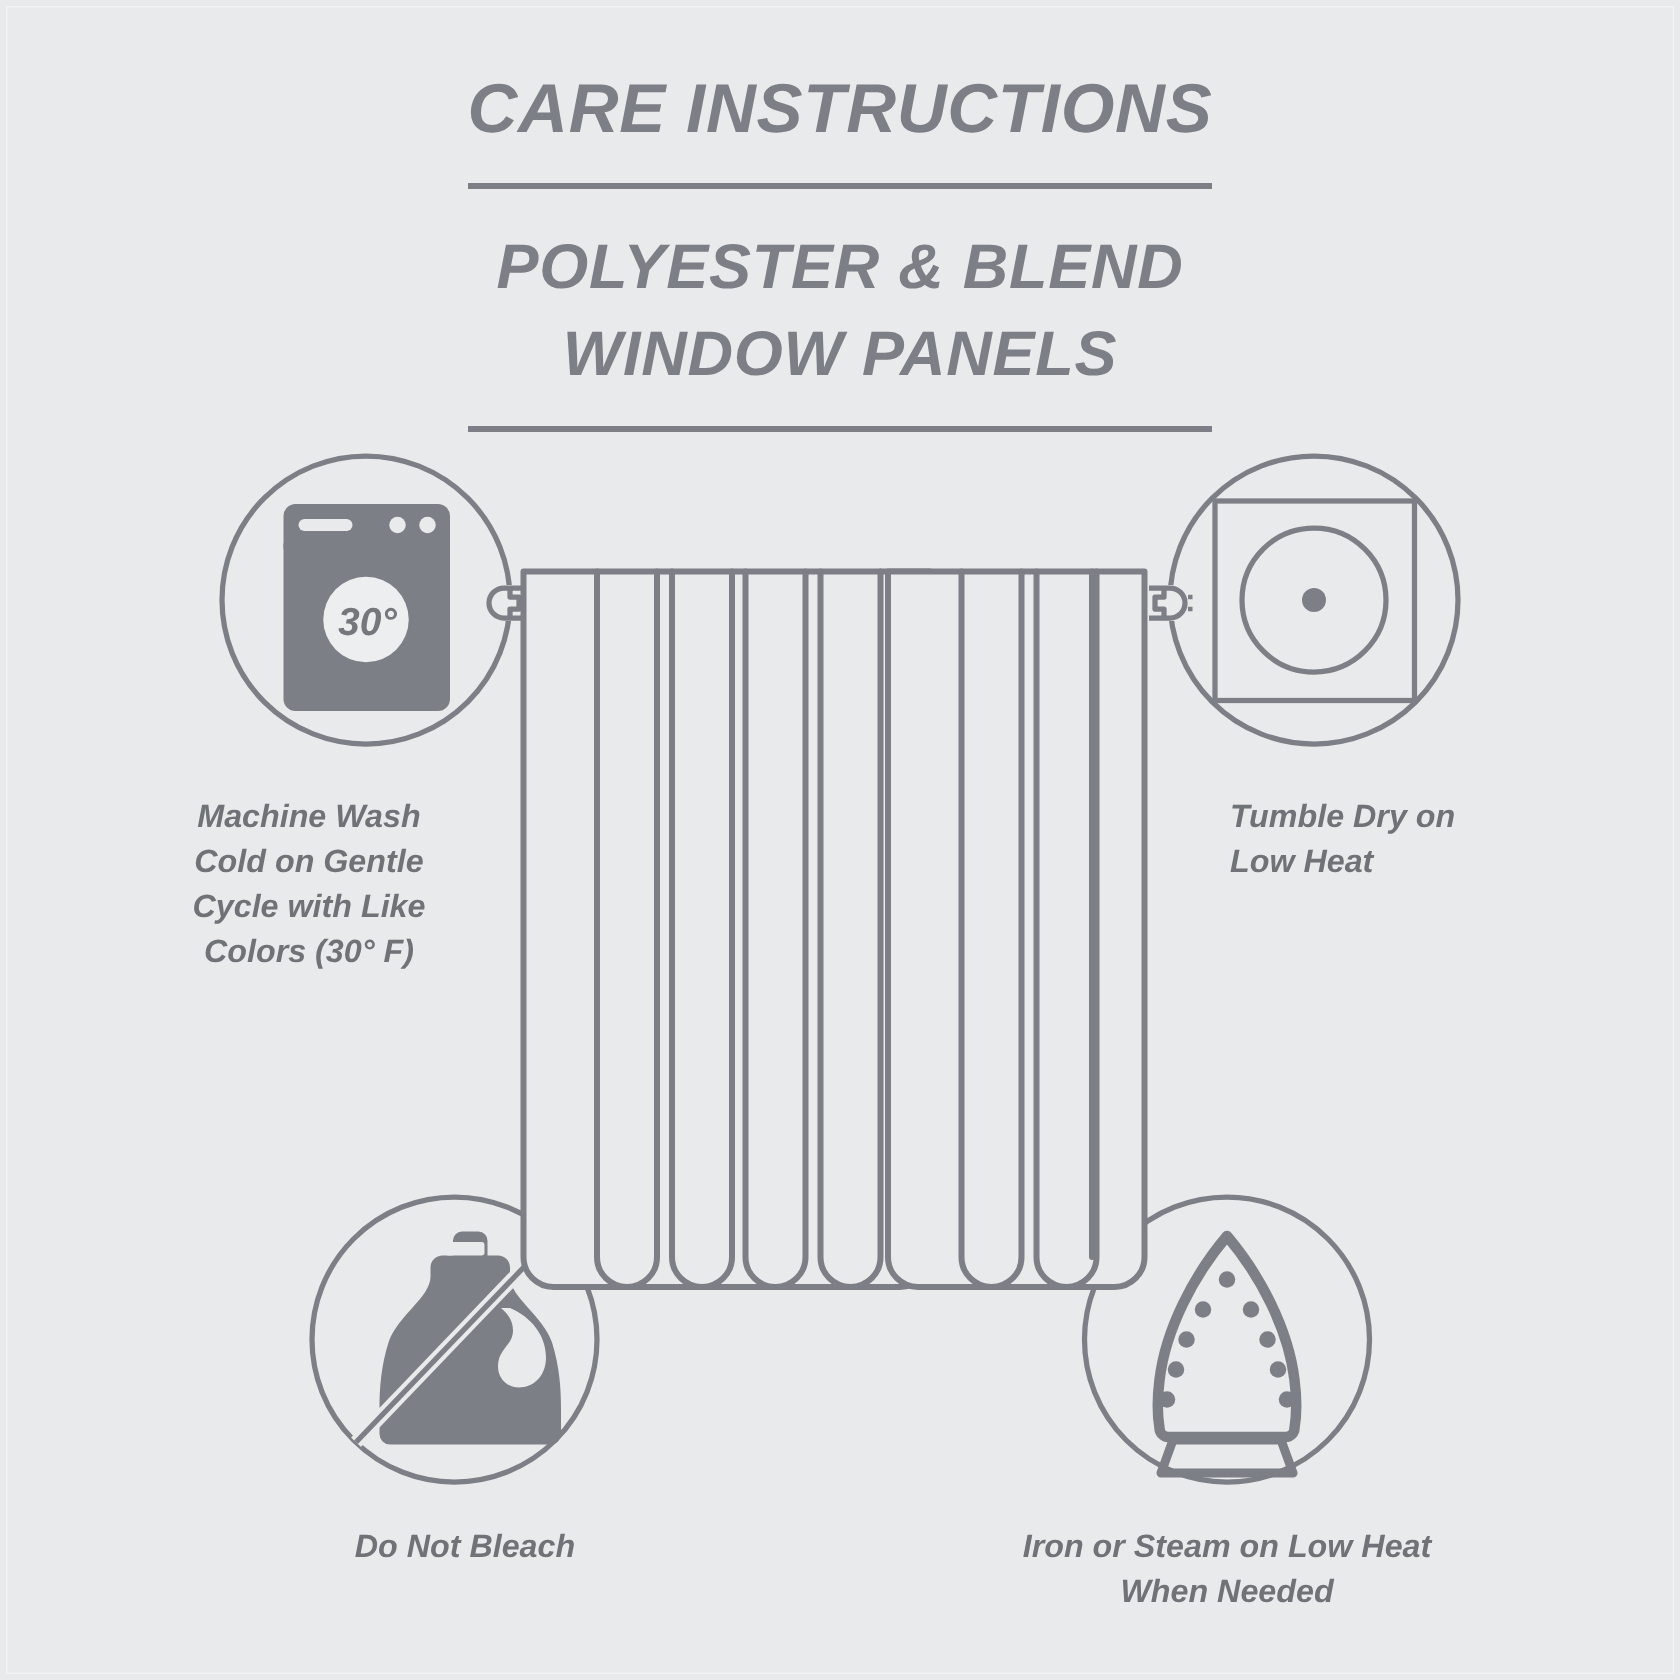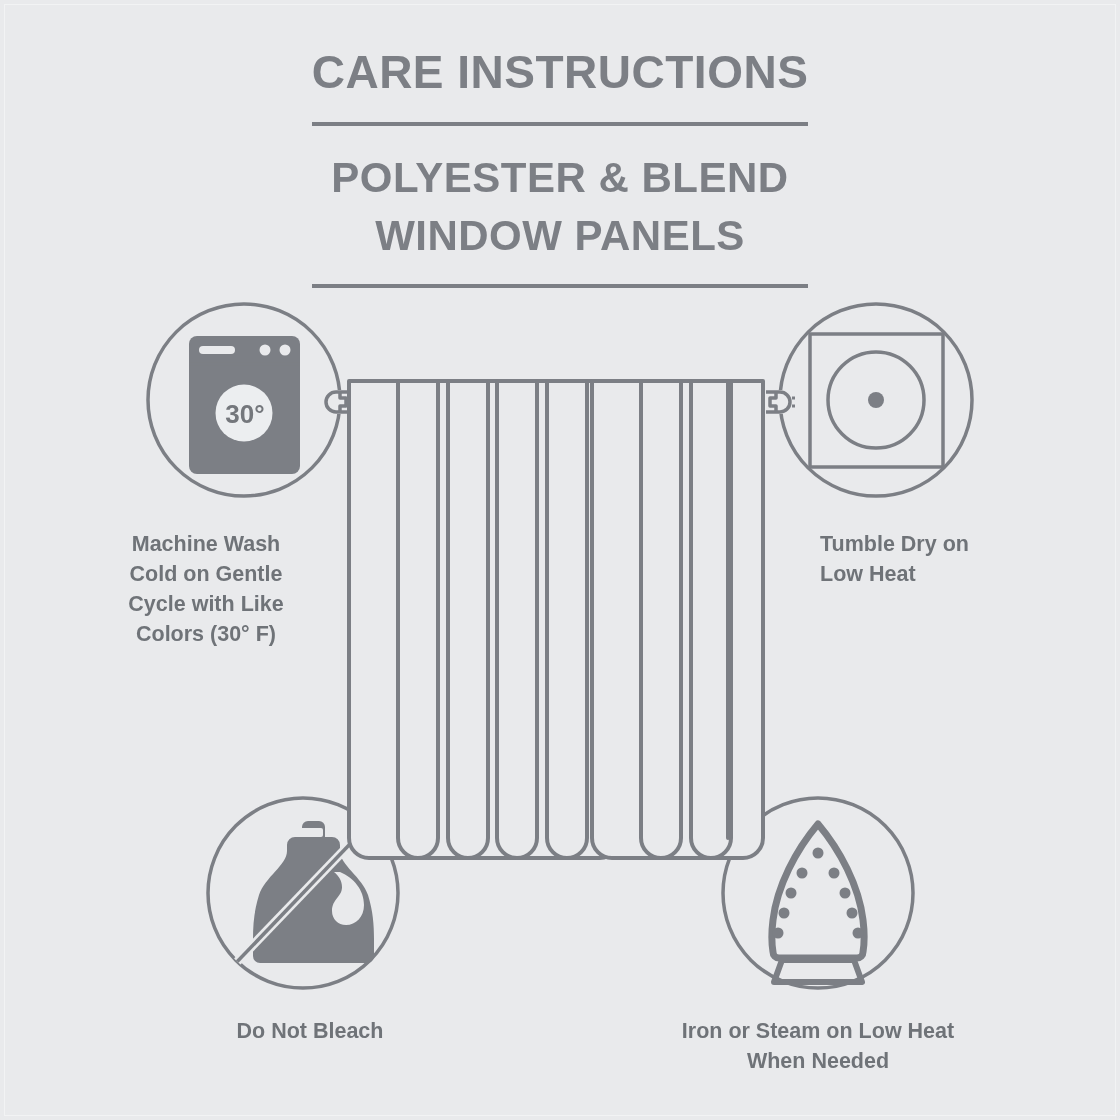--- a/index.html
+++ b/index.html
@@ -7,20 +7,21 @@
   body{
     width:1120px;height:1120px;
     background:#e9eaec;
     font-family:"Liberation Sans","DejaVu Sans",sans-serif;
     overflow:hidden;
     position:relative;
   }
   #stage{
     position:absolute;left:0;top:0;width:1120px;height:1120px;
     background:#e9eaec;
+    font-style:italic;
   }
   
   #frame{
     position:absolute;left:4px;top:4px;right:4px;bottom:4px;
     border:1px solid #f2f3f4;
     pointer-events:none;
   }
   svg.art{position:absolute;left:0;top:0;width:1120px;height:1120px;}
 
   .ttl{

